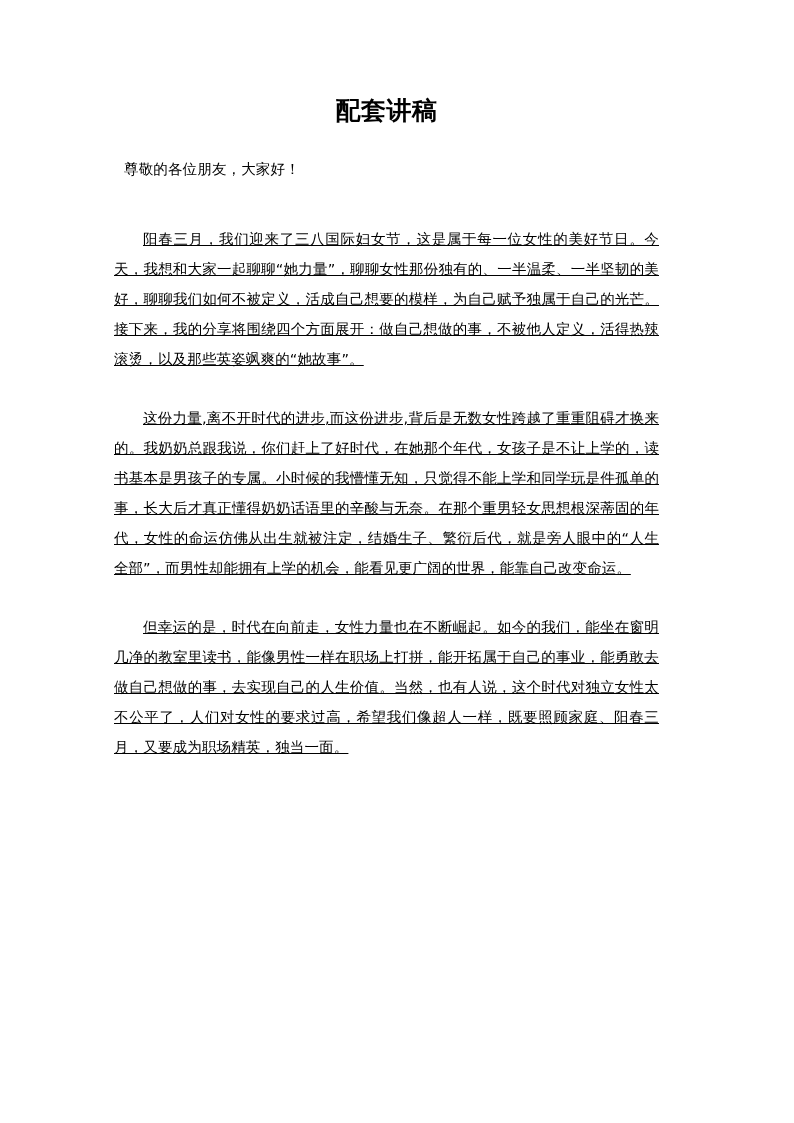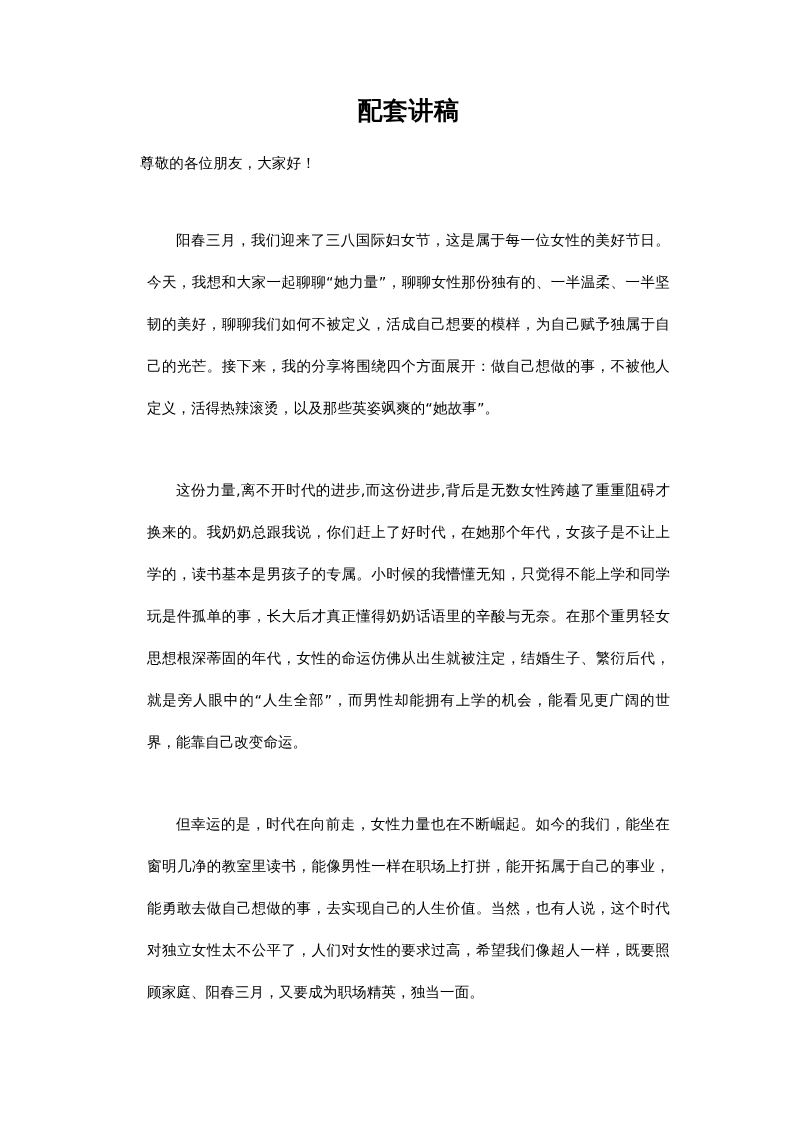--- a/index.html
+++ b/index.html
@@ -14,50 +14,51 @@
   .page {
     position: relative;
     width: 794px;
     height: 1123px;
     background: #ffffff;
     overflow: hidden;
     box-sizing: border-box;
   }
   .content {
     position: absolute;
-    left: 136px;
+    left: 114px;
     top: 0;
     width: 545px;
   }
   .doc-title {
     text-align: center;
     font-size: 25px;
     font-weight: bold;
     line-height: 30px;
     margin: 0;
     padding-top: 96px;
     letter-spacing: 0.5px;
   }
   .greeting {
     font-size: 14.5px;
     line-height: 30px;
-    margin: 4px;
+    margin: 10px;
     padding-top: 18px;
     text-align: justify;
     text-justify: inter-ideograph;
     letter-spacing: 0.15px;
   }
   .para {
     font-size: 14.5px;
-    line-height: 42px;
-    margin: 11px;
+    line-height: 30px;
+    margin: 0;
     text-indent: 2em;
     text-align: justify;
     text-justify: inter-ideograph;
     letter-spacing: 0.15px;
+    text-decoration: underline;
   }
   .para.gap-lg { padding-top: 30px; }
   .para.gap-md { padding-top: 29px; }
   .para.tight { letter-spacing: 0.05px; }
 </style>
 </head>
 <body>
 
 <div class="page">
   <div class="content">

